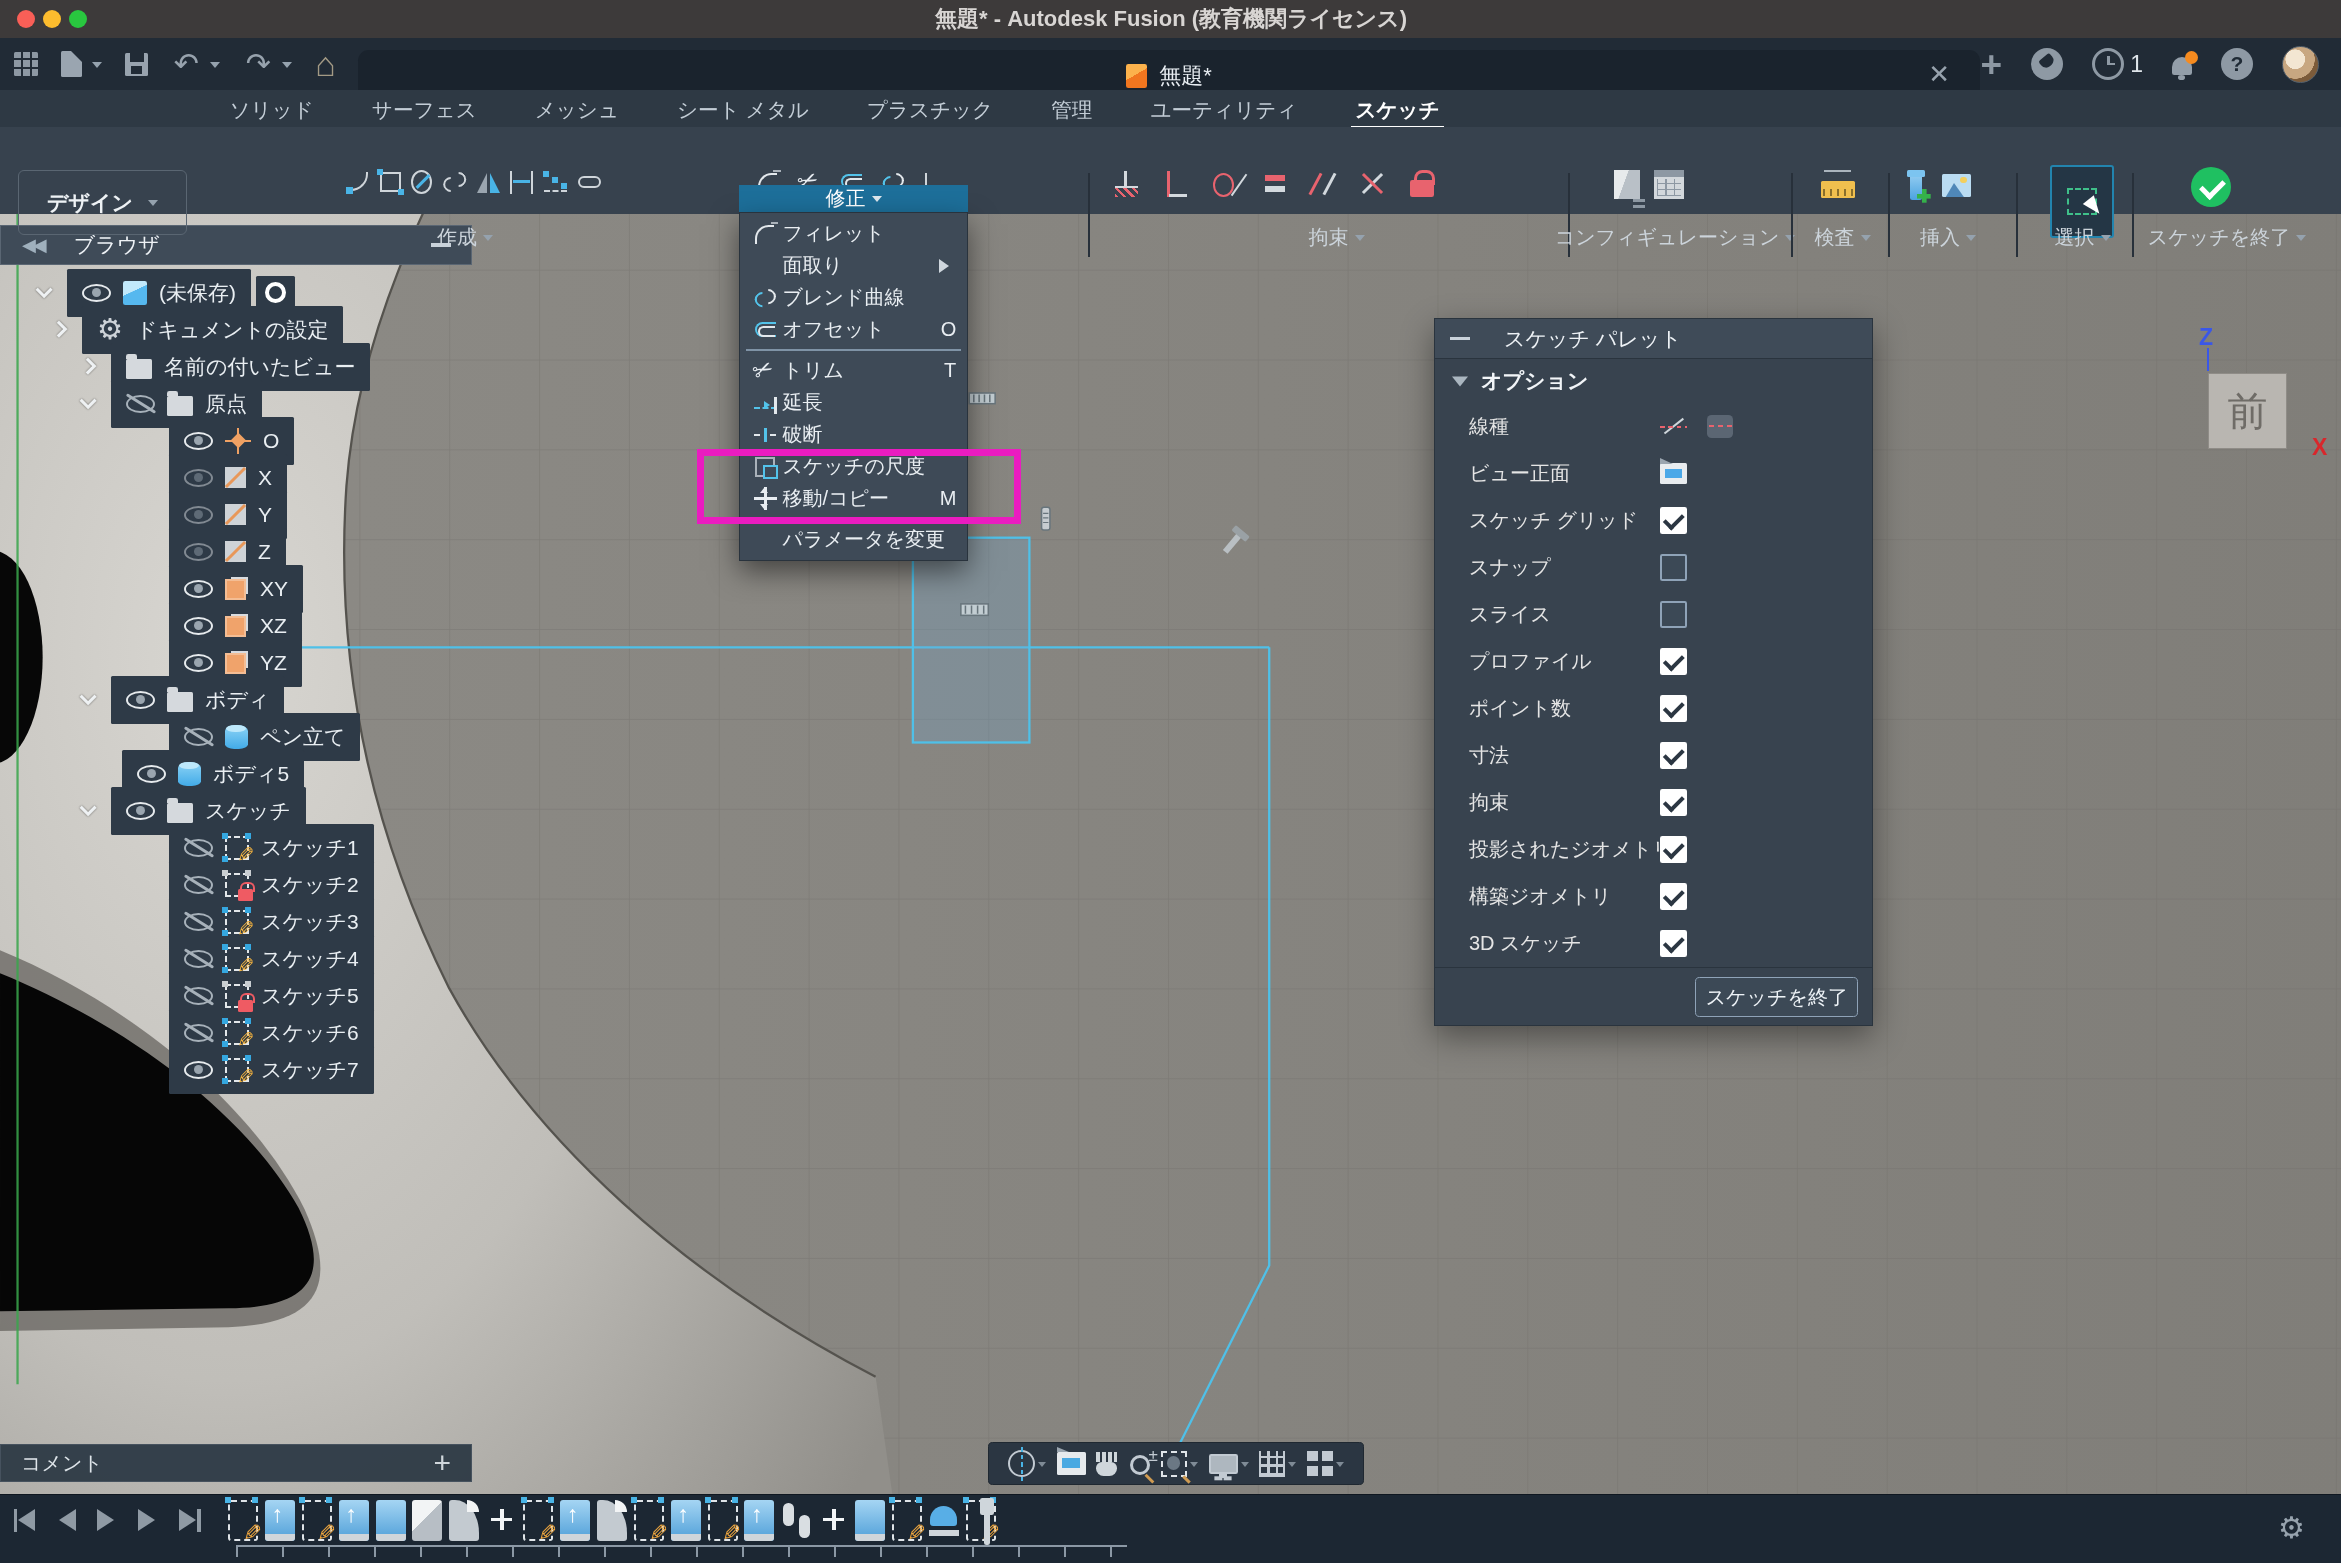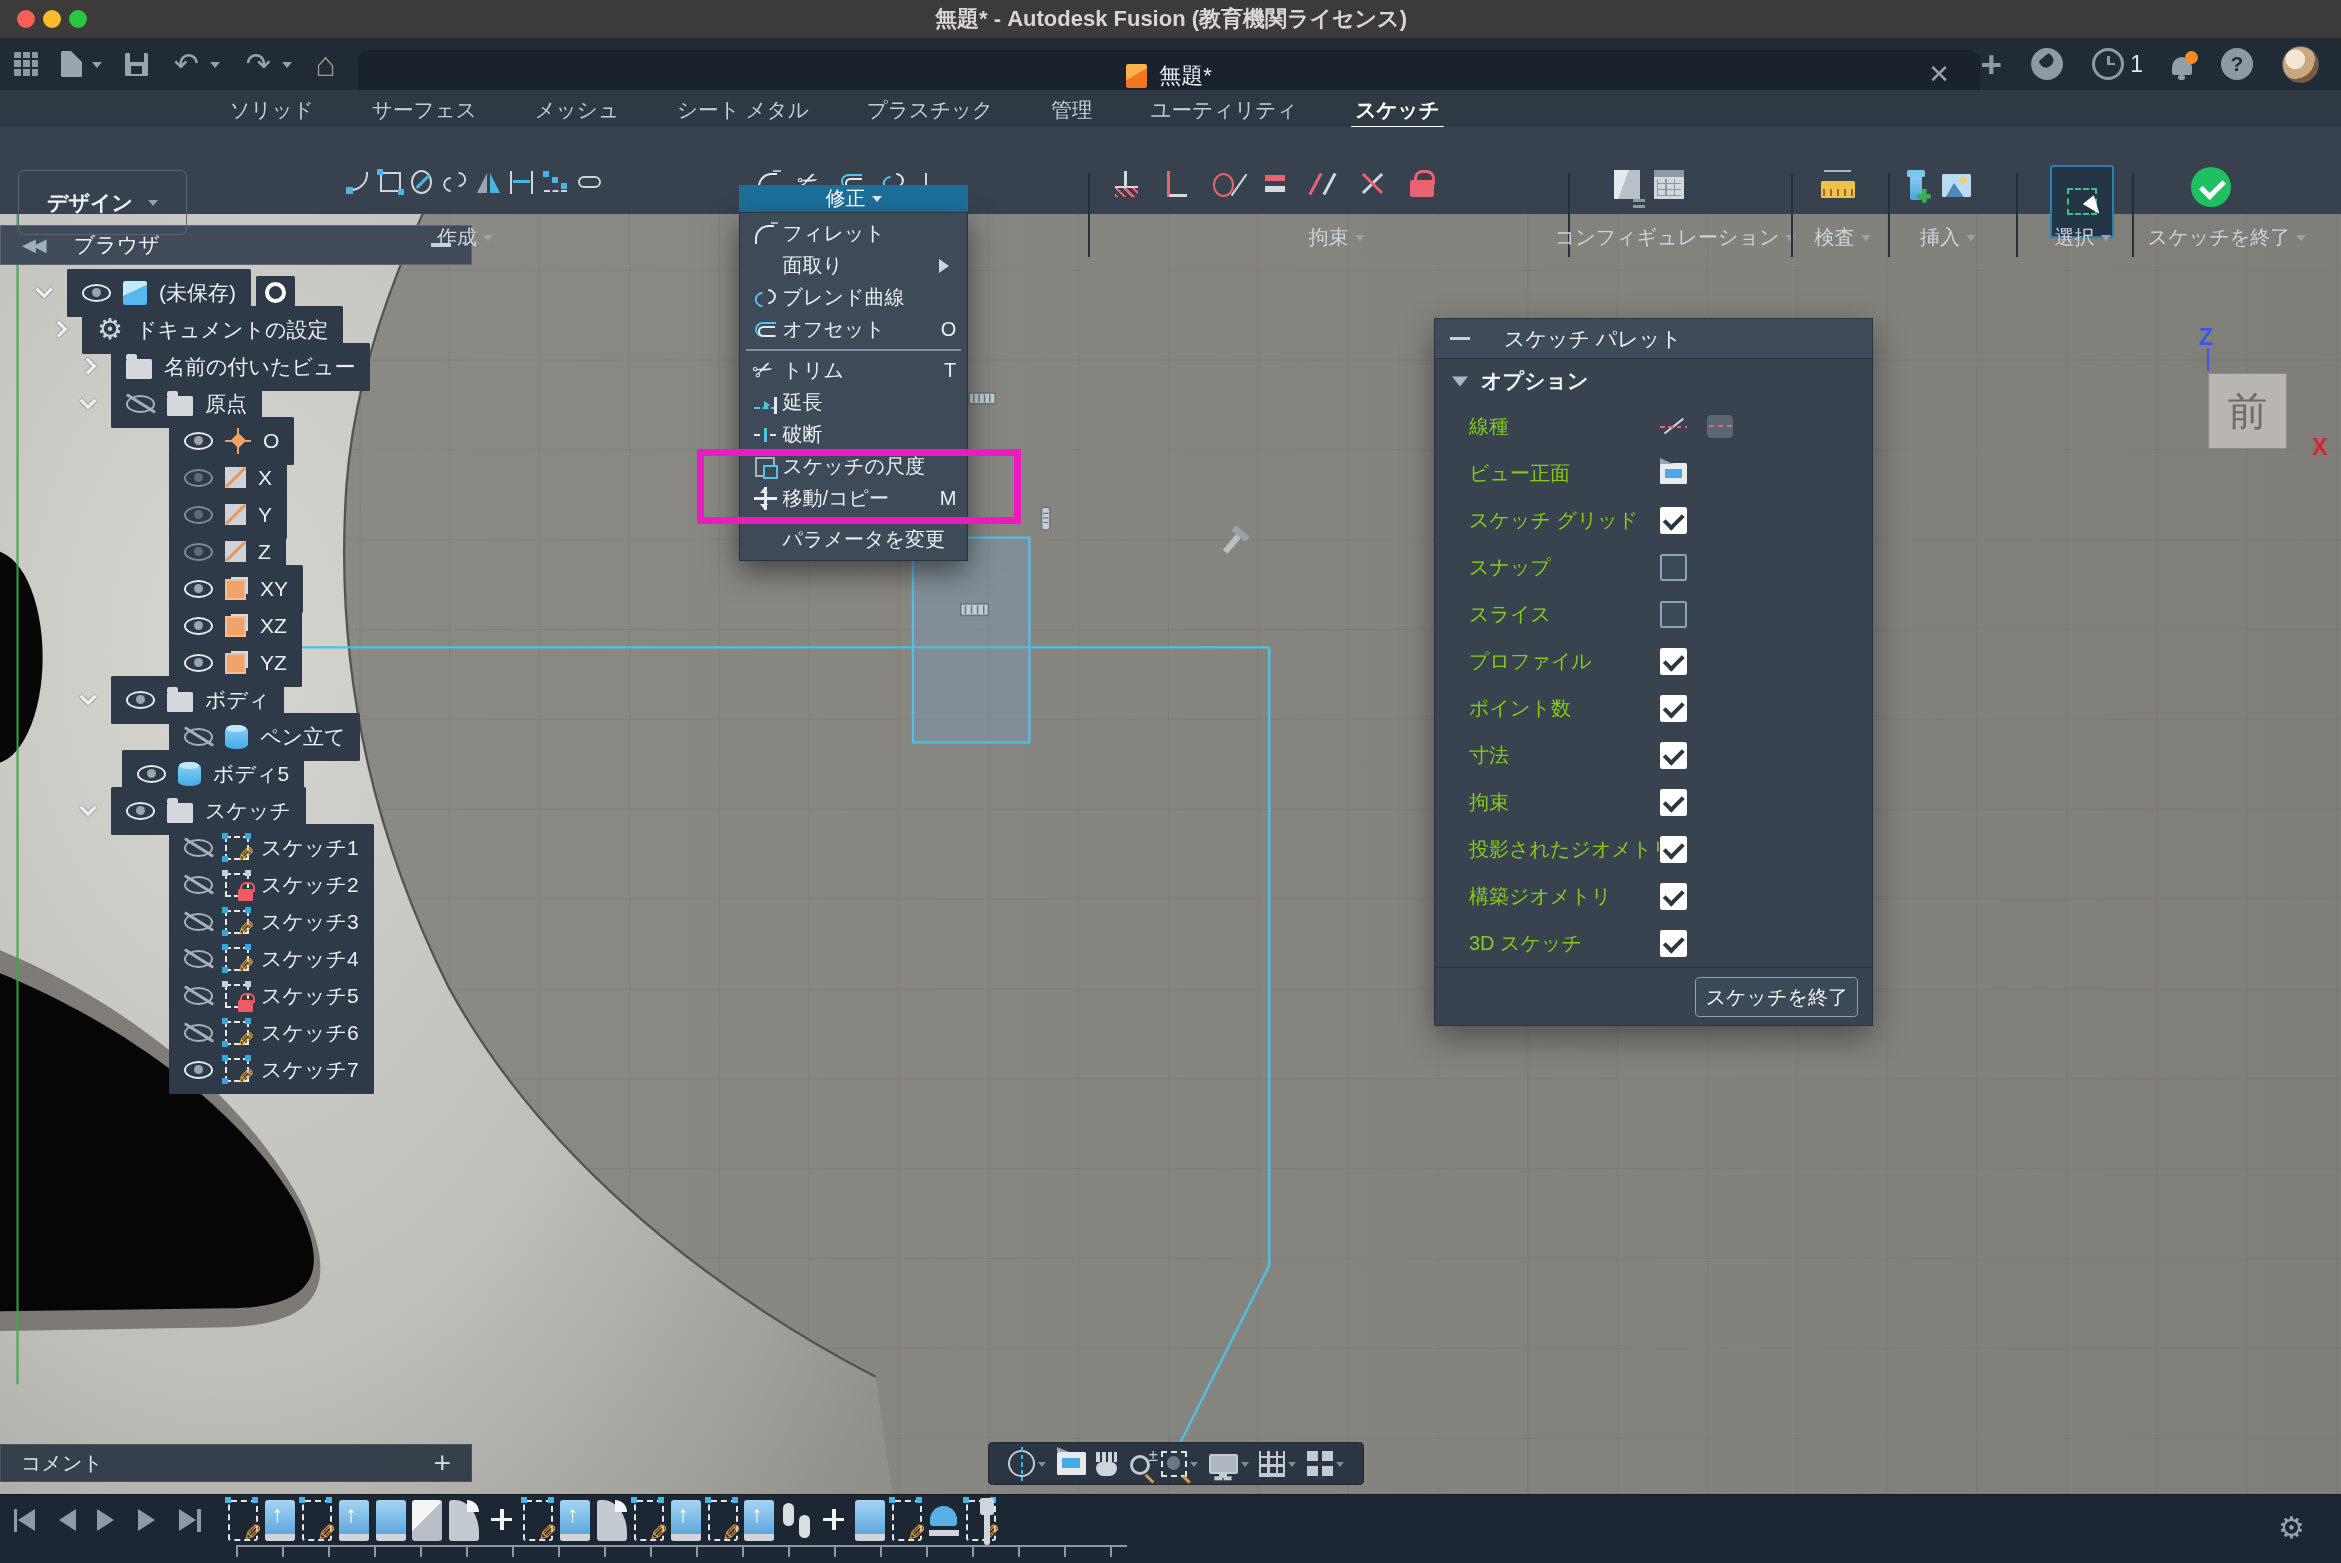--- a/index.html
+++ b/index.html
@@ -81,21 +81,21 @@
   
   .palette{position:absolute;left:1434px;top:318px;width:439px;z-index:10;background:rgba(54,65,77,.97);
     border:1.5px solid #2a343e;box-shadow:0 10.7px 30px rgba(0,0,0,.4);}
   .p-head{height:40px;background:#3f4b58;border-bottom:1.5px solid #2a343e;display:flex;align-items:center;}
   .p-head .p-min{width:20px;height:3.8px;background:#c9d2da;margin-left:15px;}
   .p-head .p-title{margin-left:34px;font-size:21px;color:#eef2f6;}
   .p-sect{height:44px;display:flex;align-items:center;padding-left:17px;gap:13px;}
   .p-sect .tri{width:0;height:0;border:8.4px solid transparent;border-top:10px solid #aab6c0;transform:translateY(4.6px);}
   .p-sect .p-sect-lbl{font-size:21px;font-weight:bold;color:#f2f5f8;}
   .p-row{height:47px;display:flex;align-items:center;padding-left:34px;position:relative;}
-  .p-row .p-lbl{font-size:20px;color:#84cc16;}
+  .p-row .p-lbl{font-size:20px;color:#e5e5e5;}
   .p-ctrl{position:absolute;left:225px;display:flex;align-items:center;gap:20px;}
   .cbx{width:27px;height:27px;background:#fff;border-radius:2.3px;position:relative;}
   .cbx::after{content:"";position:absolute;left:8.4px;top:3px;width:7.6px;height:14.5px;border:solid #2b3642;
     border-width:0 4.6px 4.6px 0;transform:rotate(45deg);}
   .cbx.off{background:#3c4956;border:2.3px solid #8fa3b8;} .cbx.off::after{display:none;}
   .p-foot{height:58px;border-top:1.5px solid #2a343e;position:relative;}
   .p-finish{position:absolute;right:13.7px;top:9px;width:163px;height:40px;border:1.5px solid #8fa3b8;border-radius:4.6px;
     font-size:20px;color:#eef3f7;display:flex;align-items:center;justify-content:center;background:#3c4956;}
 
   

